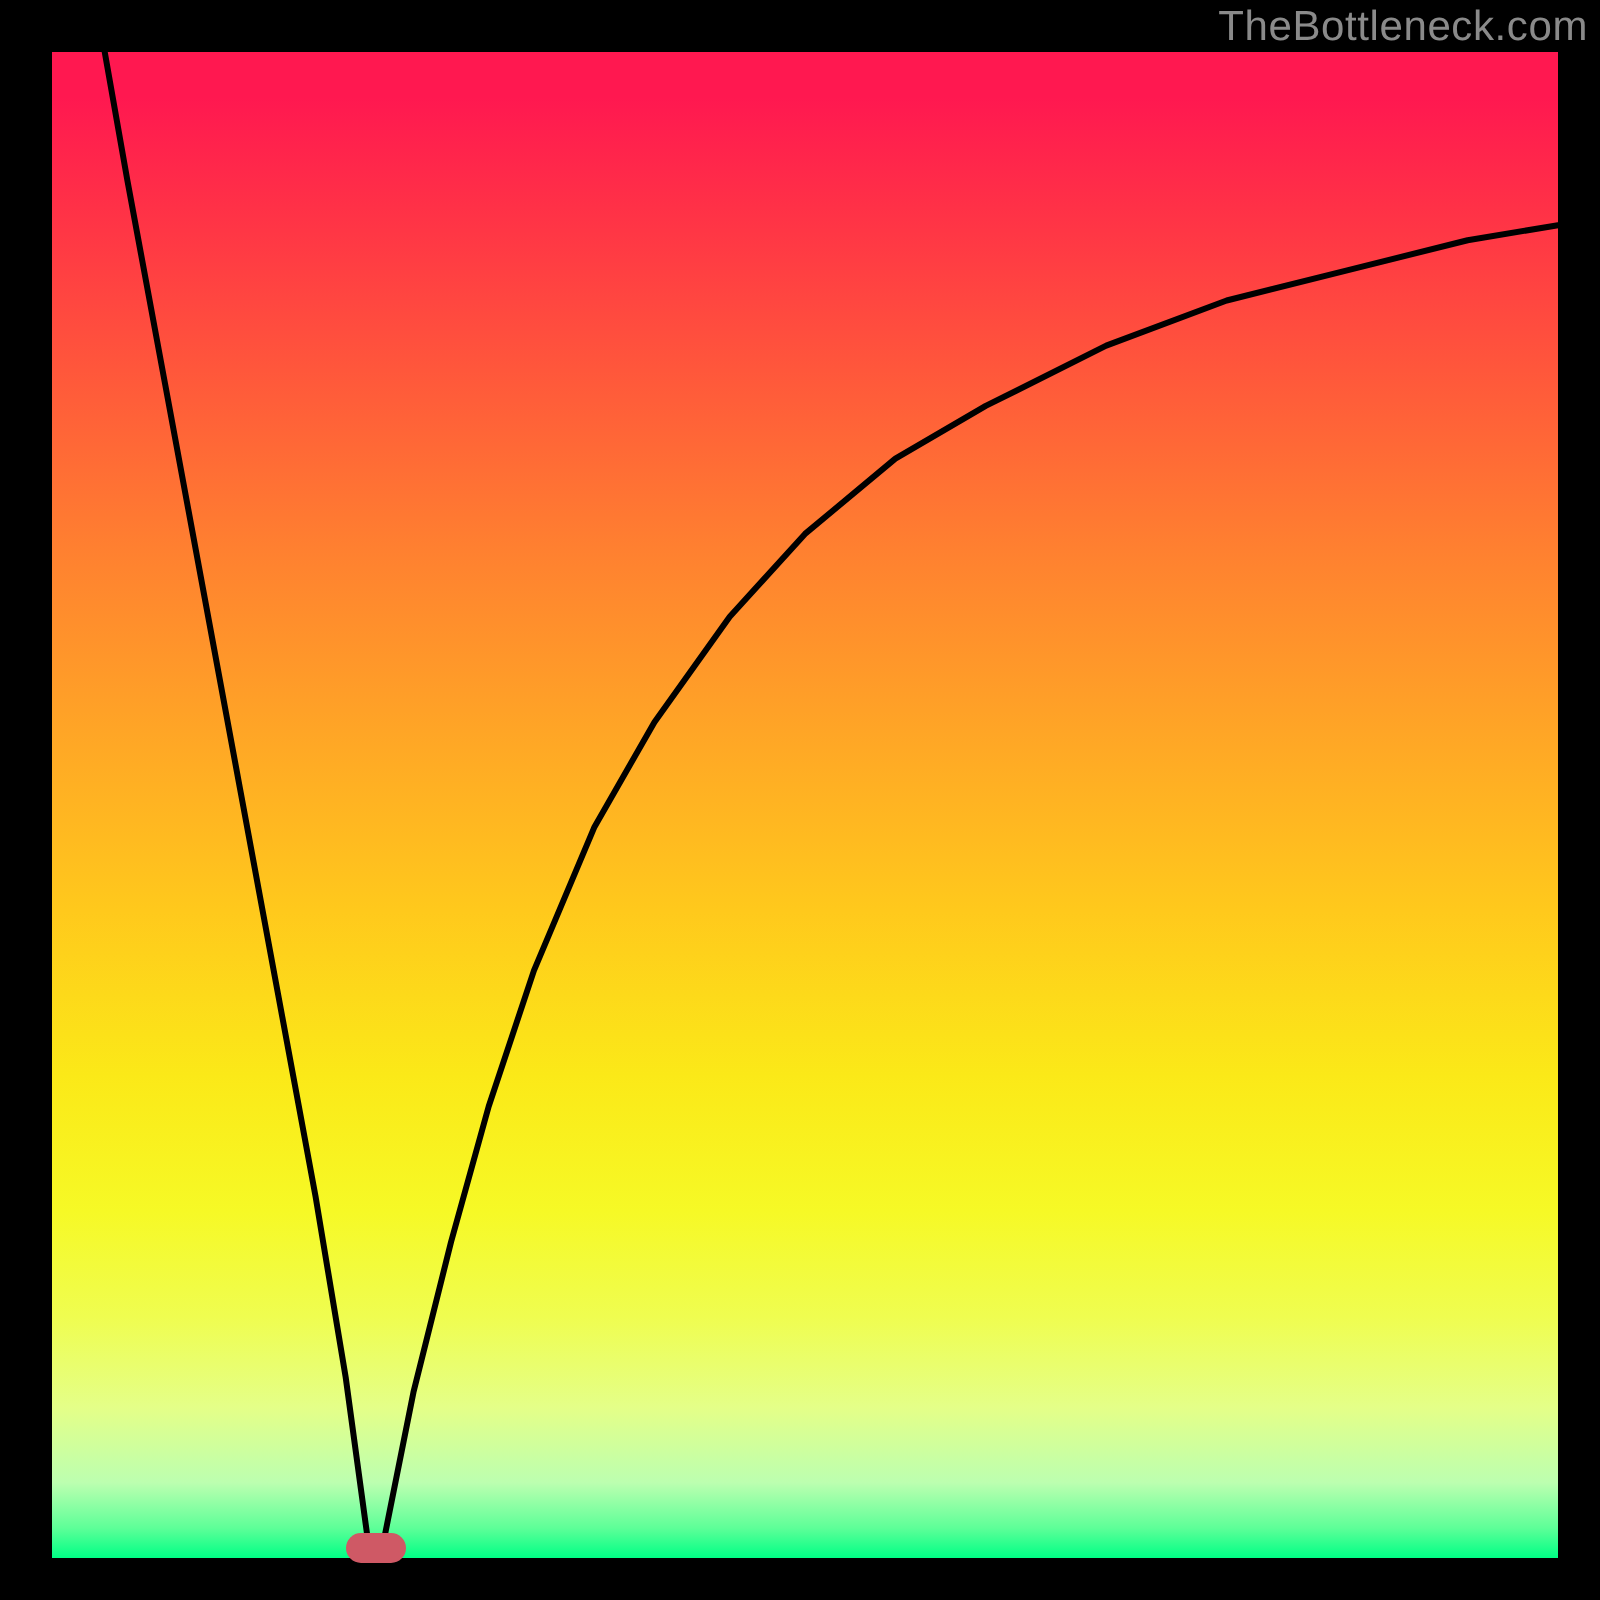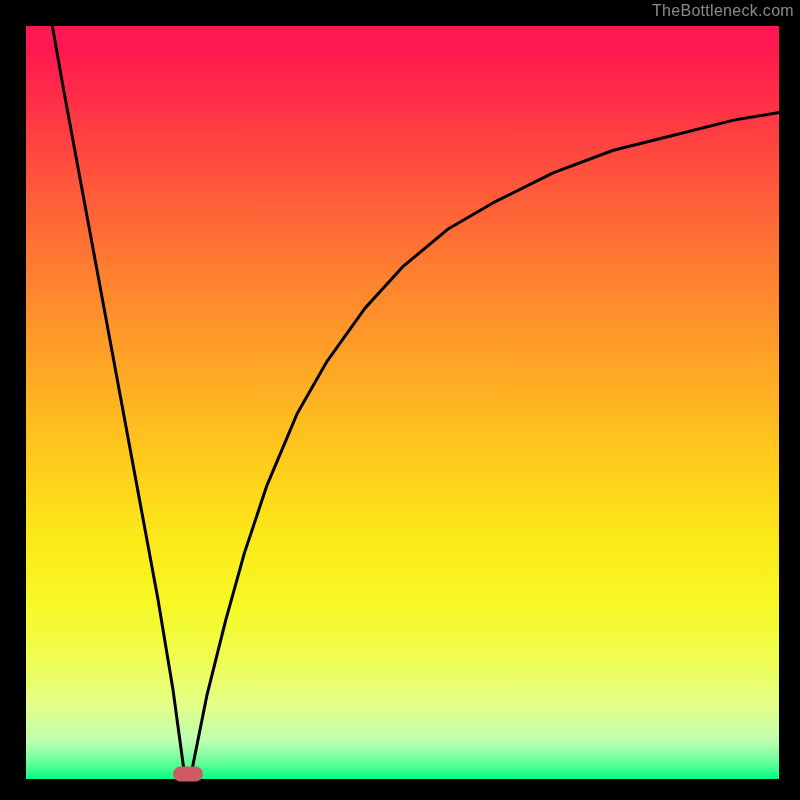--- a/index.html
+++ b/index.html
@@ -38,21 +38,21 @@
       #bcffb0 95%,
       #5eff98 98%,
       #00ff85 100%
     );
   }
   .watermark {
     position: absolute;
     top: 2px;
     right: 6px;
     color: #8a8a8a;
-    font-size: 16px;
+    font-size: 21px;
     font-weight: 500;
     letter-spacing: 0.3px;
   }
   svg.curve {
     position: absolute;
     inset: 0;
     width: 100%;
     height: 100%;
     overflow: visible;
   }

